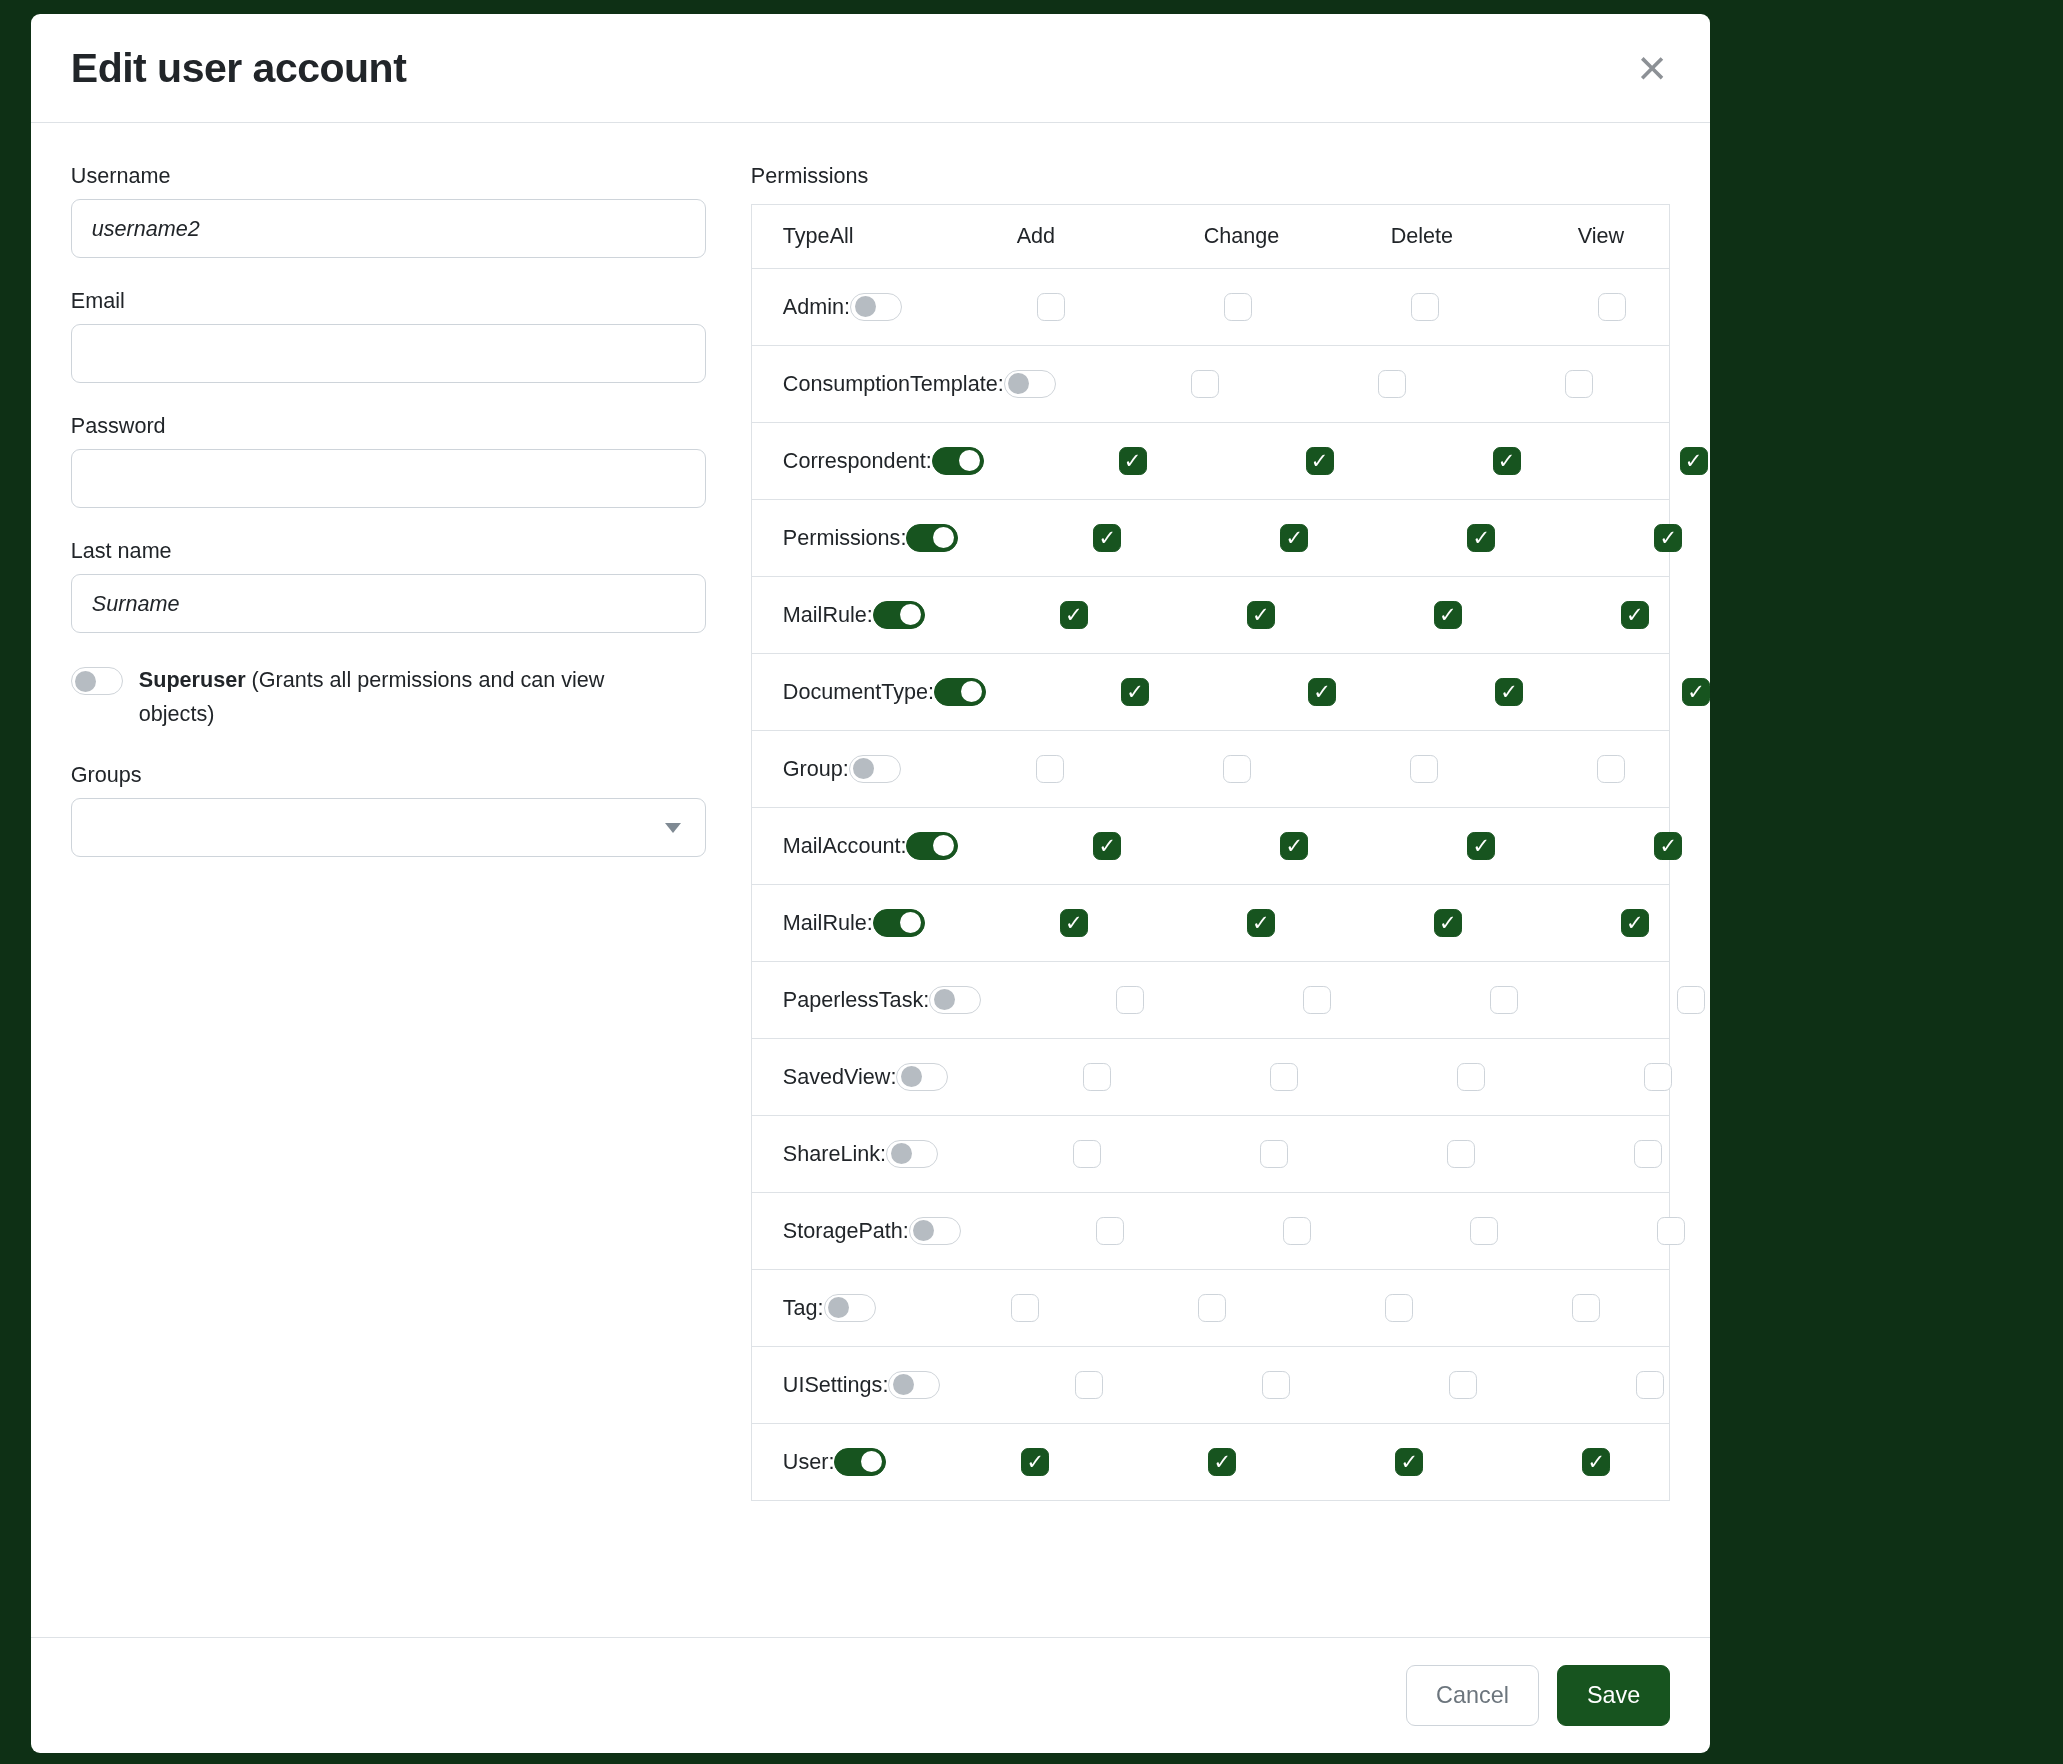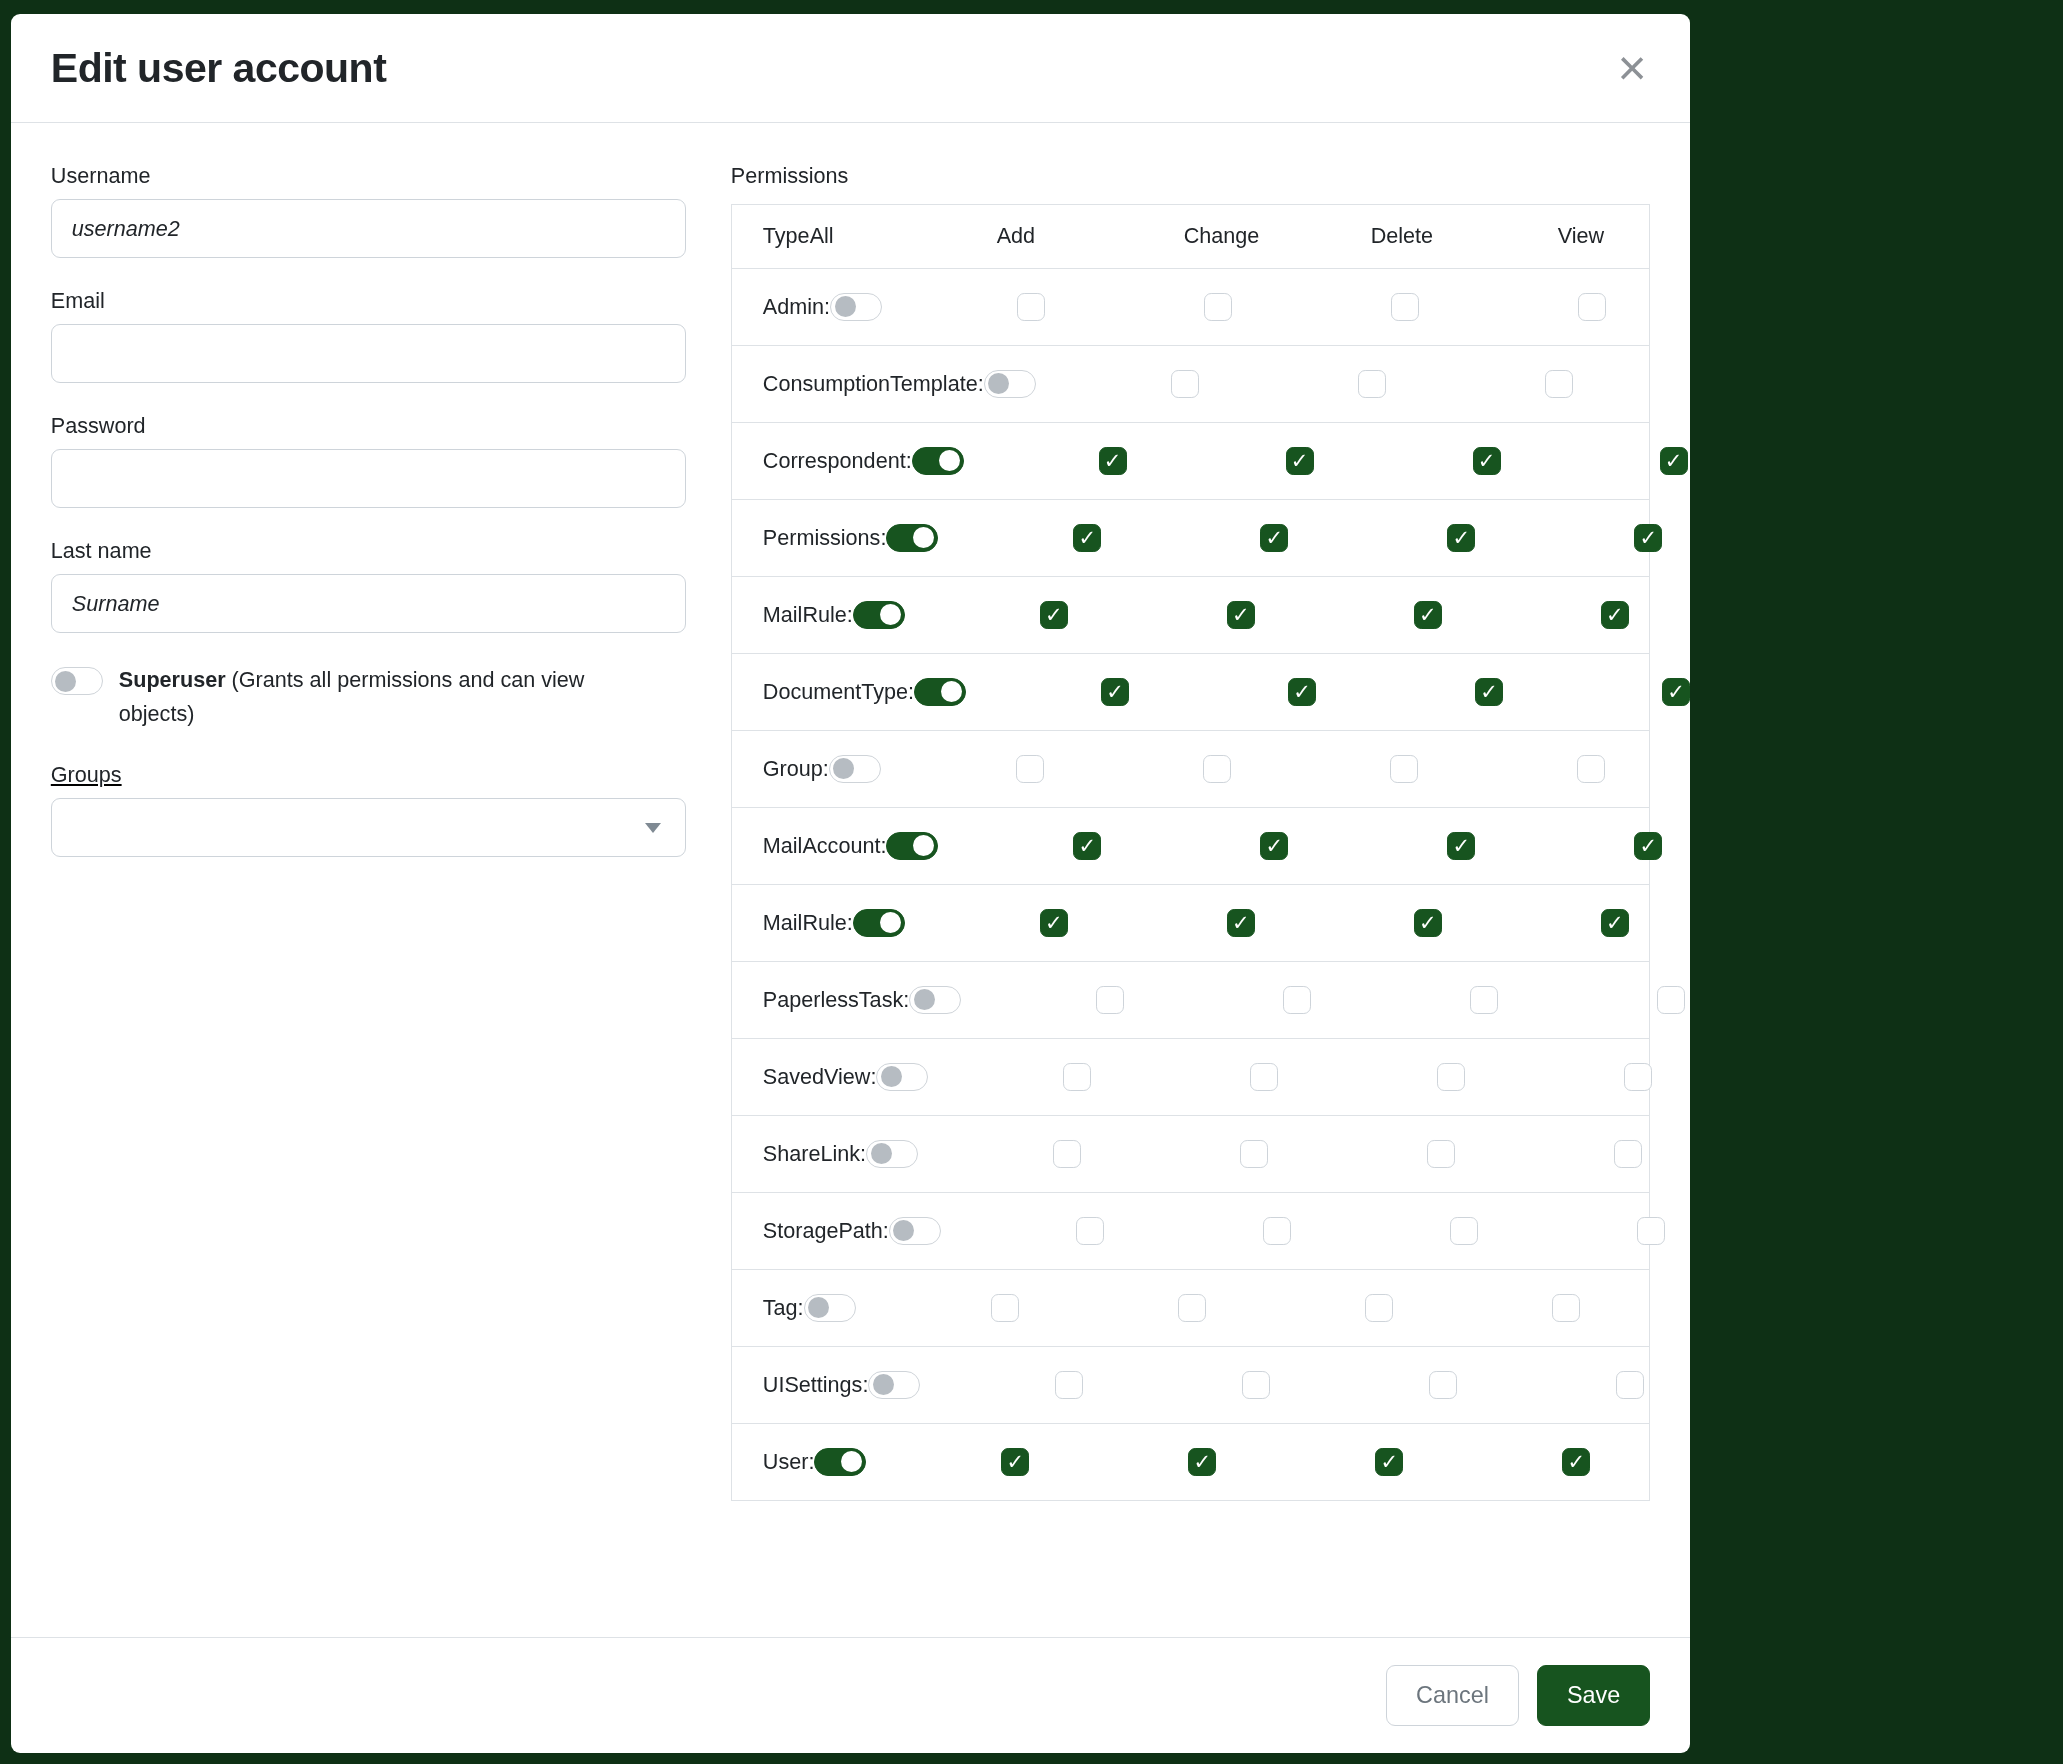--- a/index.html
+++ b/index.html
@@ -15,20 +15,21 @@
   body{
     font-family:"Liberation Sans","DejaVu Sans",sans-serif;
     background:var(--backdrop);
   }
   .page{
     position:relative;
     width:1701px;
     height:1764px;
     background:var(--backdrop);
     overflow:hidden;
+    margin-left:20px;
   }
   .modal{
     position:absolute;
     left:10.8px;right:10.8px;top:14.4px;bottom:10.8px;
     background:#fff;
     border-radius:9px;
     display:flex;
     flex-direction:column;
     overflow:hidden;
   }
@@ -113,21 +114,21 @@
     font-size:21.6px;
     color:var(--text);
   }
   .active-row{margin-top:5.4px;}
   .superuser-row{margin-top:25px;align-items:flex-start;}
   .superuser-row .switch{margin-top:3.6px;}
   .superuser-text{max-width:509px;line-height:1.55;}
   .superuser-label{font-weight:700;}
   .superuser-hint{font-weight:400;}
 
-  .groups-field{margin-top:32px;text-decoration:underline;}
+  .groups-field{margin-top:32px;}
   .select-box{
     position:relative;
     height:59px;
     border:0.9px solid var(--input-border);
     border-radius:9px;
     background:#fff;
     cursor:pointer;
   }
   .select-caret{
     position:absolute;

